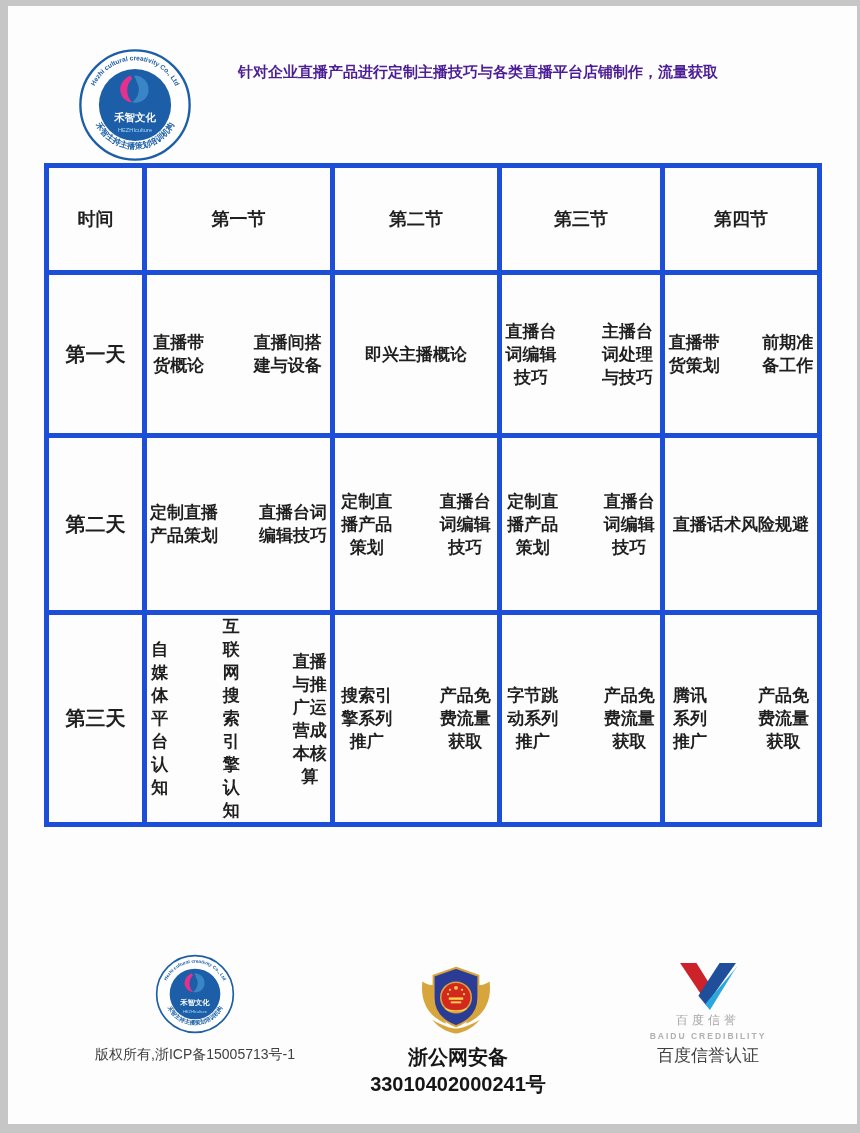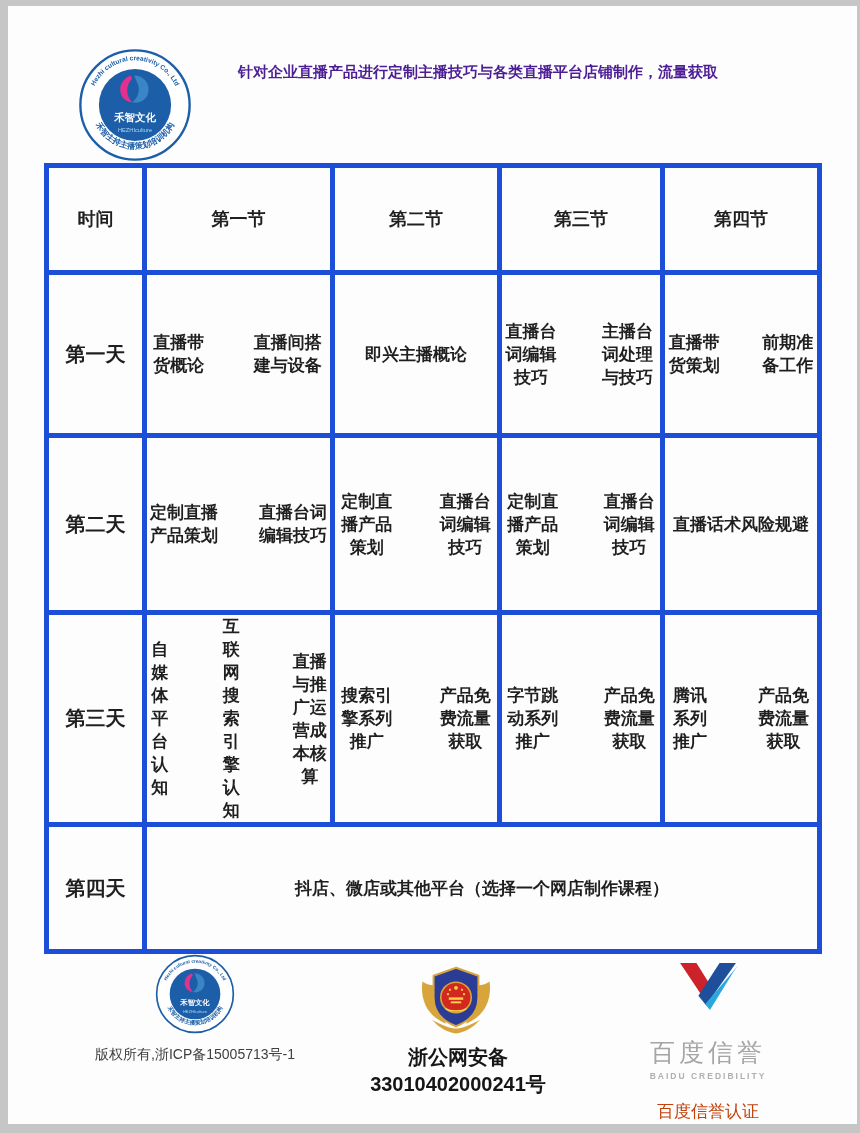--- a/index.html
+++ b/index.html
@@ -43,23 +43,23 @@
     position:absolute;left:72px;top:1040px;width:230px;text-align:center;
     font-size:14px;color:#404040;
   }
   .badge-wrap{position:absolute;left:408px;top:952px;width:80px;height:82px;}
   .police-text{
     position:absolute;left:330px;top:1038px;width:240px;text-align:center;
     font-size:20px;font-weight:bold;color:#161616;
   }
   .baidu-wrap{position:absolute;left:620px;top:954px;width:160px;text-align:center;}
   .baidu-v{width:62px;height:52px;margin:0 auto;display:block;}
-  .baidu-cn{margin-top:24px;font-size:25px;letter-spacing:4px;color:#a5a5a5;}
+  .baidu-cn{margin-top:0;font-size:12px;letter-spacing:4px;color:#a5a5a5;}
   .baidu-en{margin-top:2px;font-size:8.5px;letter-spacing:2px;color:#b0b0b0;font-weight:bold;}
-  .baidu-cert{margin-top:19px;font-size:17px;color:#c2410c;}
+  .baidu-cert{margin-top:3px;font-size:17px;color:#404040;}
   svg{display:block;}
 </style>
 </head>
 <body>
 
 <div class="page">
 
   <svg class="logo-main" viewBox="0 0 120 120">
     <circle cx="60" cy="60" r="57.5" fill="#ffffff" stroke="#1c5fa8" stroke-width="2.5"></circle>
     <circle cx="60" cy="60" r="38" fill="#1c5fa8"></circle>
@@ -176,26 +176,20 @@
           </div>
         </td>
         <td>
           <div class="cell">
             <span class="line">腾讯系列推广</span>
             <span class="line">产品免费流量获取</span>
           </div>
         </td>
       </tr>
 
-      <tr class="r4">
-        <td class="day">第四天</td>
-        <td class="merged" colspan="4">
-          <span>抖店、微店或其他平台（选择一个网店制作课程）</span>
-        </td>
-      </tr>
     </tbody>
   </table>
 
   <svg class="logo-foot" viewBox="0 0 120 120">
     <circle cx="60" cy="60" r="57.5" fill="#ffffff" stroke="#1c5fa8" stroke-width="2.5"></circle>
     <circle cx="60" cy="60" r="38" fill="#1c5fa8"></circle>
     <defs>
       <path id="arcTop2" d="M 13,60 A 47,47 0 0 1 107,60"></path>
       <path id="arcBot2" d="M 14,60 A 46,46 0 0 0 106,60"></path>
     </defs>

